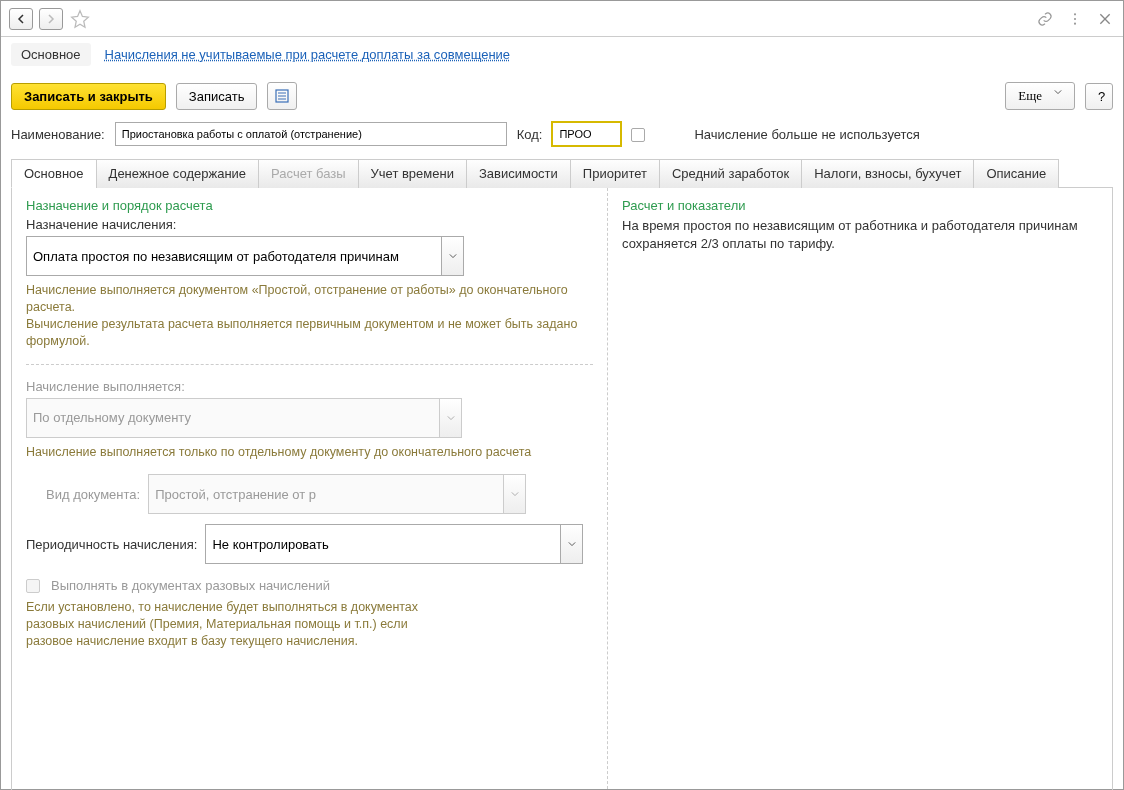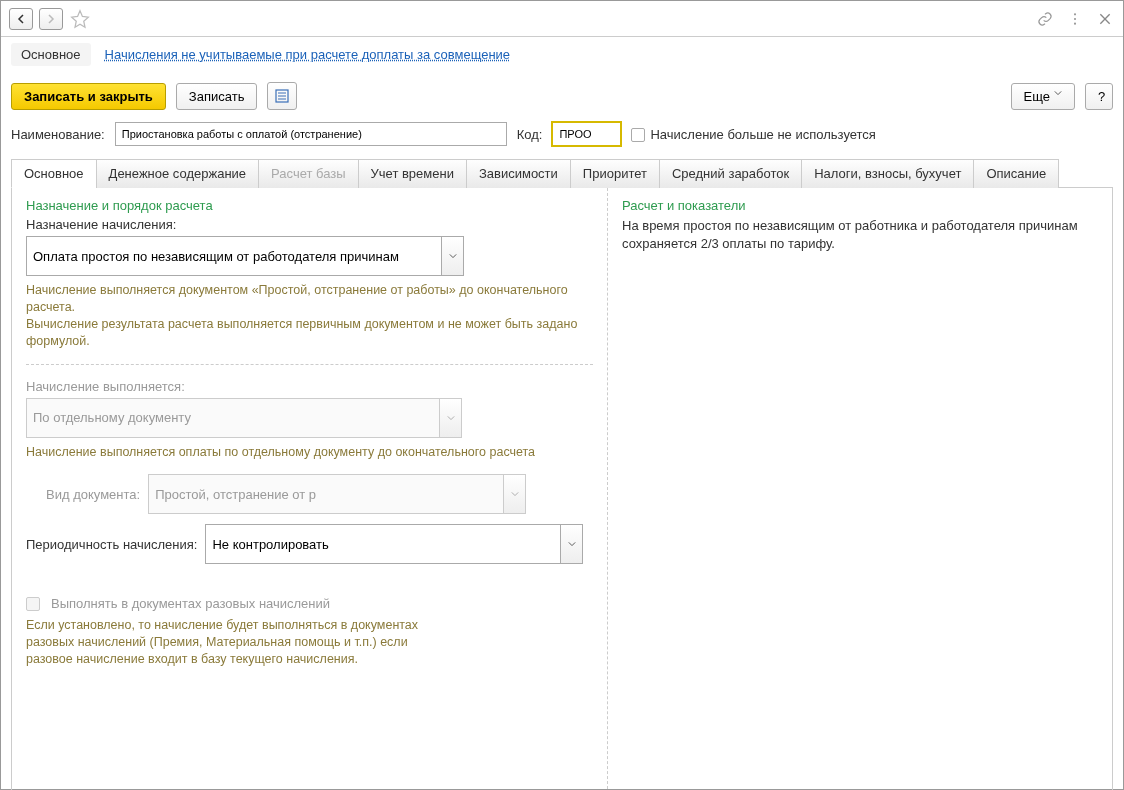--- a/index.html
+++ b/index.html
@@ -20,21 +20,21 @@
   .subnav { display:flex; align-items:center; gap: 14px; padding: 6px 10px; }
   .subnav-tab { background:#f4f4f4; padding:4px 10px; border-radius:3px; color:#333; }
   .subnav-link { color:#1a61b8; text-decoration: underline dotted; }
 
   
   .toolbar { display:flex; align-items:center; gap:10px; padding: 10px 10px 4px 10px; }
   .btn { border:1px solid #aaa; border-radius:3px; background:linear-gradient(#fff,#f0f0f0); padding:5px 12px; cursor:pointer; font-size:13px; }
   .btn-yellow { background: linear-gradient(#ffe233,#f5c900); border-color:#b89e00; font-weight:bold; }
   .btn-icon { width:30px; height:28px; padding:0; display:flex; align-items:center; justify-content:center; }
   .spacer { flex:1; }
-  .btn-more { display:flex; align-items:flex-start; gap:4px; }
+  .btn-more { display:flex; align-items:flex-start; gap:12px;font-family:Liberation Serif, serif; }
   .btn-help { width:28px; }
 
   
   .header-fields { display:flex; align-items:center; gap:10px; padding: 8px 10px 12px 10px; }
   .field-label { color:#333; }
   .text-input { border:1px solid #aaa; height:24px; padding:0 6px; font-size:11px; }
   .name-input { width: 392px; }
   .code-input { width:69px; border:1px solid #d6b900; outline:1px solid #d6b900; }
   .checkbox { width:14px; height:14px; border:1px solid #aaa; border-radius:2px; display:inline-block; vertical-align:middle; margin-right:5px; }
 
@@ -63,21 +63,21 @@
   .disabled-label { color:#9a9a9a; }
   .combo-disabled input { color:#9a9a9a; background:#fafafa; border-color:#ccc; }
   .combo-disabled .combo-btn { border-color:#ccc; }
 
   .combo-med input { width:414px; }
   .combo-doc input { width:164px; }
 
   .row-inline { display:flex; align-items:center; gap:8px; margin-top:10px; }
   .row-inline .combo input { width:356px; }
 
-  .check-row { display:flex; align-items:center; gap:6px; margin-top:32px; }
+  .check-row { display:flex; align-items:center; gap:6px; margin-top:14px; }
   .checkbox-disabled { border-color:#ccc; background:#f5f5f5; }
   .check-label-disabled { color:#9a9a9a; }
 
 </style>
 </head>
 <body>
 
 <div class="window">
 
   <div class="titlebar">
@@ -141,21 +141,21 @@
         </svg>
     </button>
     <button class="btn btn-help">?</button>
   </div>
 
   <div class="header-fields">
     <span class="field-label">Наименование:</span>
     <input class="text-input name-input" value="Приостановка работы с оплатой (отстранение)" style="">
     <span class="field-label">Код:</span>
     <input class="text-input code-input" value="ПРОО" style="">
-    <label style="display:flex;align-items:flex-end;">
+    <label style="display:flex;align-items:flex-end;gap:44px;">
       <span class="checkbox"></span>
       <span>Начисление больше не используется</span>
     </label>
   </div>
 
   <div class="tabs">
     <div class="tab active">Основное</div>
     <div class="tab">Денежное содержание</div>
     <div class="tab disabled">Расчет базы</div>
     <div class="tab">Учет времени</div>
@@ -186,21 +186,21 @@
 
       <span class="label-small disabled-label">Начисление выполняется:</span>
       <div class="combo combo-med combo-disabled">
         <input disabled="" value="По отдельному документу" style="">
         <div class="combo-btn">
           <svg width="8" height="8" viewBox="0 0 10 10">
               <path d="M1 3 L5 7 L9 3" stroke="#aaa" stroke-width="1.2" fill="none"></path>
             </svg>
         </div>
       </div>
-      <div class="hint">Начисление выполняется оплаты по отдельному документу до окончательного расчета</div>
+      <div class="hint">Начисление выполняется только по отдельному документу до окончательного расчета</div>
 
       <div class="row-inline" style="margin-top:14px;margin-left:20px;">
         <span class="disabled-label">Вид документа:</span>
         <div class="combo combo-doc combo-disabled">
           <input disabled="" value="Простой, отстранение от р" style="">
           <div class="combo-btn">
             <svg width="8" height="8" viewBox="0 0 10 10">
                 <path d="M1 3 L5 7 L9 3" stroke="#aaa" stroke-width="1.2" fill="none"></path>
               </svg>
           </div>

